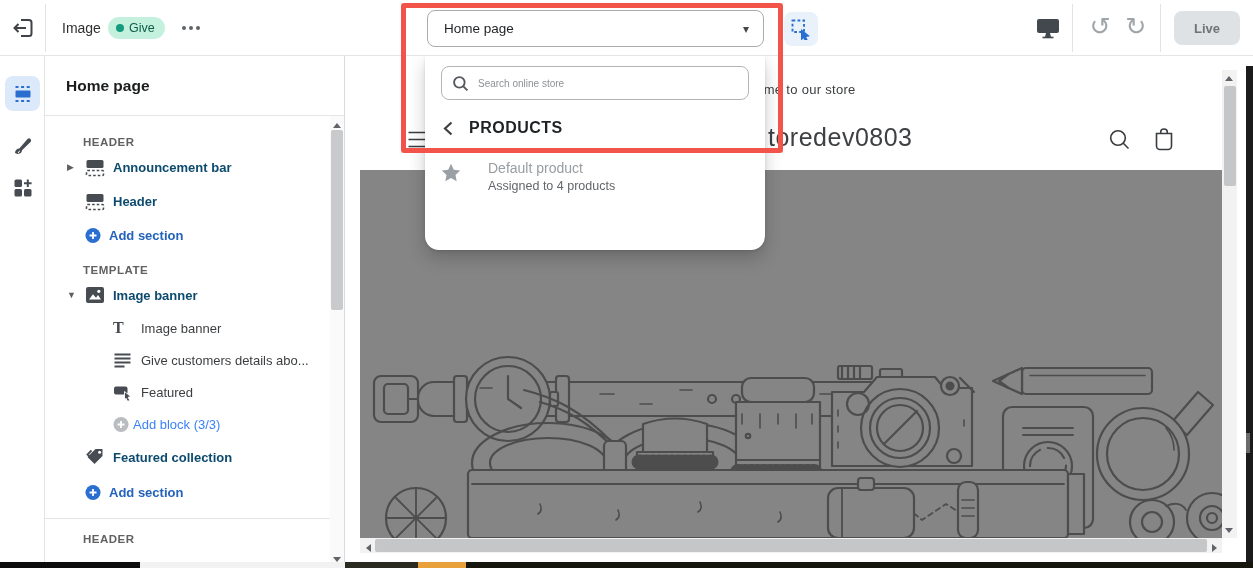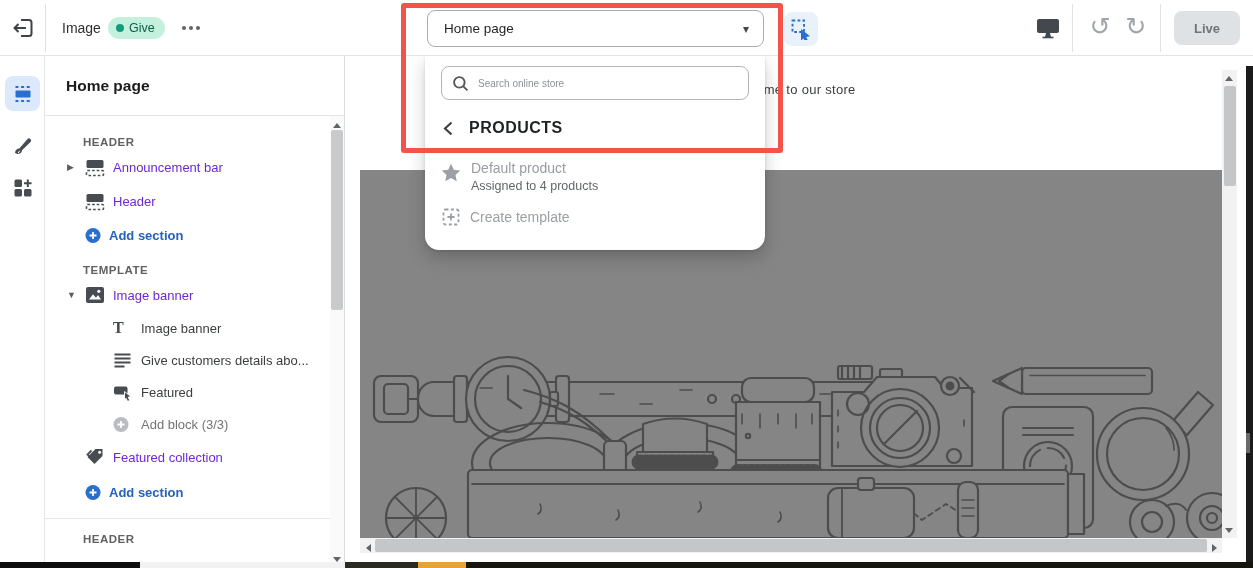--- a/index.html
+++ b/index.html
@@ -51,24 +51,24 @@
   .panel-title { height:60px; display:flex; align-items:center; padding-left:21px;
     font-size:15.5px; font-weight:700; color:#1a1c1d; border-bottom:1px solid #e3e5e7; }
   .panel-scroll { position:absolute; left:0; top:68px; width:286px; bottom:0; overflow:hidden; }
   .group-label { margin:12px 0 2px 38px; font-size:11.5px; font-weight:600; color:#616161;
     letter-spacing:.5px; }
   .prow { height:34px; display:flex; align-items:center; padding-left:22px; cursor:pointer; }
   .prow.block { height:32px; padding-left:68px; }
   .prow.addrow { padding-left:40px; }
   .disc { width:18px; font-size:9px; color:#5c5f62; cursor:pointer; }
   .picon { width:28px; display:flex; align-items:center; }
-  .prow .txt { font-size:13px; color:#6d28d9; font-weight:400; white-space:nowrap; }
+  .prow .txt { font-size:13px; color:#0c4a6e; font-weight:700; white-space:nowrap; }
   .prow.block .txt { font-weight:400; color:#3b3e40; }
   .prow.addrow .txt { color:#2463bc; font-weight:600; margin-left:8px; }
-  .prow.disabled .txt { color:#737373; font-weight:400; margin-left:12px; }
+  .prow.disabled .txt { color:#3b82f6; font-weight:400; margin-left:4px; }
   .tglyph { font-size:16px; font-weight:700; color:#43484e; font-family:"Liberation Serif", serif; }
   .footer-sep { border-top:1px solid #e3e5e7; margin-top:8px; }
 
   
   .pscroll { position:absolute; right:0; top:60px; bottom:0; width:14px; background:#fafafa; }
   .sb-arrow { position:absolute; left:0; width:14px; height:14px; display:flex;
     align-items:center; justify-content:center; }
   .tri-up { width:0;height:0;border-left:4px solid transparent;border-right:4px solid transparent;
     border-bottom:5px solid #606468; }
   .tri-down { width:0;height:0;border-left:4px solid transparent;border-right:4px solid transparent;
@@ -107,21 +107,21 @@
   .tsearch input { border:none; outline:none; flex:1; margin-left:9px; font-size:10px;
     color:#44474a; font-family:"Liberation Sans", sans-serif; background:transparent; }
   .tsearch input::placeholder { color:#8d9196; }
   .tgroup { position:absolute; left:18px; top:58px; height:28px; display:flex; align-items:center;
     cursor:pointer; }
   .tgroup .glabel { margin-left:16px; font-size:16px; font-weight:700; color:#1f2224;
     letter-spacing:.5px; }
   .tsep { position:absolute; left:16px; right:12px; top:94px; border-top:1px solid #e3e5e7; }
   .titem1 { position:absolute; left:16px; top:104px; width:310px; display:flex; cursor:pointer; }
   .titem1 .star { margin-top:3px; }
-  .t1text { margin-left:10px; }
+  .t1text { margin-left:27px; }
   .t1title { font-size:14px; color:#989da2; }
   .t1sub { font-size:12.5px; color:#62666b; margin-top:3px; }
   .titem2 { position:absolute; left:17px; top:152px; width:310px; display:flex; align-items:center;
     cursor:pointer; }
   .t2label { margin-left:10px; font-size:14px; color:#9aa0a4; }
 
   
   .red-rect { position:absolute; left:401px; top:3px; width:382px; height:150px;
     border:5px solid #f3544a; border-radius:3px; z-index:60; pointer-events:none; }
   .right-edge { position:absolute; left:1246px; top:66px; width:7px; height:502px; background:#1b1b1b;
@@ -324,20 +324,34 @@
     <div class="sb-thumb-v" style="top:14px; height:180px;"></div>
     <div class="sb-arrow" style="bottom:2px;">
         <span class="tri-down"></span>
       </div>
   </div>
 </div>
 
 <div class="preview-region">
   <div class="announce">Welcome to our store</div>
 
+  <div class="store-header">
+    <svg class="abs" style="left:48px; top:23px;" width="23" height="17" viewBox="0 0 23 17">
+      <path d="M.5 1.5 h22 M.5 8.5 h22 M.5 15.5 h22" stroke="#3a3d40" stroke-width="1.7"></path>
+    </svg>
+    <div class="store-name">toredev0803</div>
+    <svg class="abs" style="left:748px; top:20px;" width="23" height="23" viewBox="0 0 23 23">
+      <circle cx="10" cy="10" r="7.3" fill="none" stroke="#3a3d40" stroke-width="1.6"></circle>
+      <path d="M15.3 15.3 L20.5 20.5" stroke="#3a3d40" stroke-width="1.6"></path>
+    </svg>
+    <svg class="abs" style="left:792px; top:19px;" width="24" height="25" viewBox="0 0 24 25">
+      <path d="M4.5 6.5 h15 v12.5 a3.5 3.5 0 0 1 -3.5 3.5 h-8 a3.5 3.5 0 0 1 -3.5 -3.5 z" fill="none" stroke="#3a3d40" stroke-width="1.6"></path>
+      <path d="M8.7 6.3 v-1 a3.3 3.3 0 0 1 6.6 0 v1" fill="none" stroke="#3a3d40" stroke-width="1.6"></path>
+    </svg>
+  </div>
 
   <div class="hero">
     <svg width="862" height="368" viewBox="0 0 862 368">
       <g stroke="#4d4d4d" stroke-width="2.2" fill="none" stroke-linejoin="round" stroke-linecap="round">
 
         <rect x="14" y="206" width="44" height="46" rx="7"></rect>
         <rect x="24" y="214" width="24" height="30" rx="4"></rect>
         <path d="M48 229 h14"></path>
         <rect x="58" y="212" width="512" height="34" rx="16" fill="#858585"></rect>
         <rect x="94" y="206" width="13" height="46" rx="3" fill="#858585"></rect>
@@ -477,27 +491,20 @@
   <div class="titem1">
     <svg class="star" width="20" height="19" viewBox="0 0 20 19">
       <path d="M10 .8 l2.8 5.9 6.4 .8 -4.7 4.4 1.2 6.3 -5.7 -3.1 -5.7 3.1 1.2 -6.3 L.8 7.5 l6.4 -.8 z" fill="#9aa0a5"></path>
     </svg>
     <div class="t1text">
       <div class="t1title">Default product</div>
       <div class="t1sub">Assigned to 4 products</div>
     </div>
   </div>
 
-  <div class="titem2">
-    <svg width="18" height="18" viewBox="0 0 18 18">
-      <rect x="1.5" y="1.5" width="15" height="15" rx="2" fill="none" stroke="#9aa0a5" stroke-width="1.8" stroke-dasharray="3 2.4"></rect>
-      <path d="M9 5.5 v7 M5.5 9 h7" stroke="#9aa0a5" stroke-width="1.8"></path>
-    </svg>
-    <span class="t2label">Create template</span>
-  </div>
 </div>
 
 <div class="red-rect"></div>
 <div class="right-edge">
   <div class="notch"></div>
 </div>
 <div class="bottom-strip">
   <div class="bs-seg" style="left:0; width:140px; background:#0d0d0d;"></div>
   <div class="bs-seg" style="left:140px; width:205px; background:#f2f2f2;"></div>
   <div class="bs-seg" style="left:345px; width:73px; background:#2a2a20;"></div>

